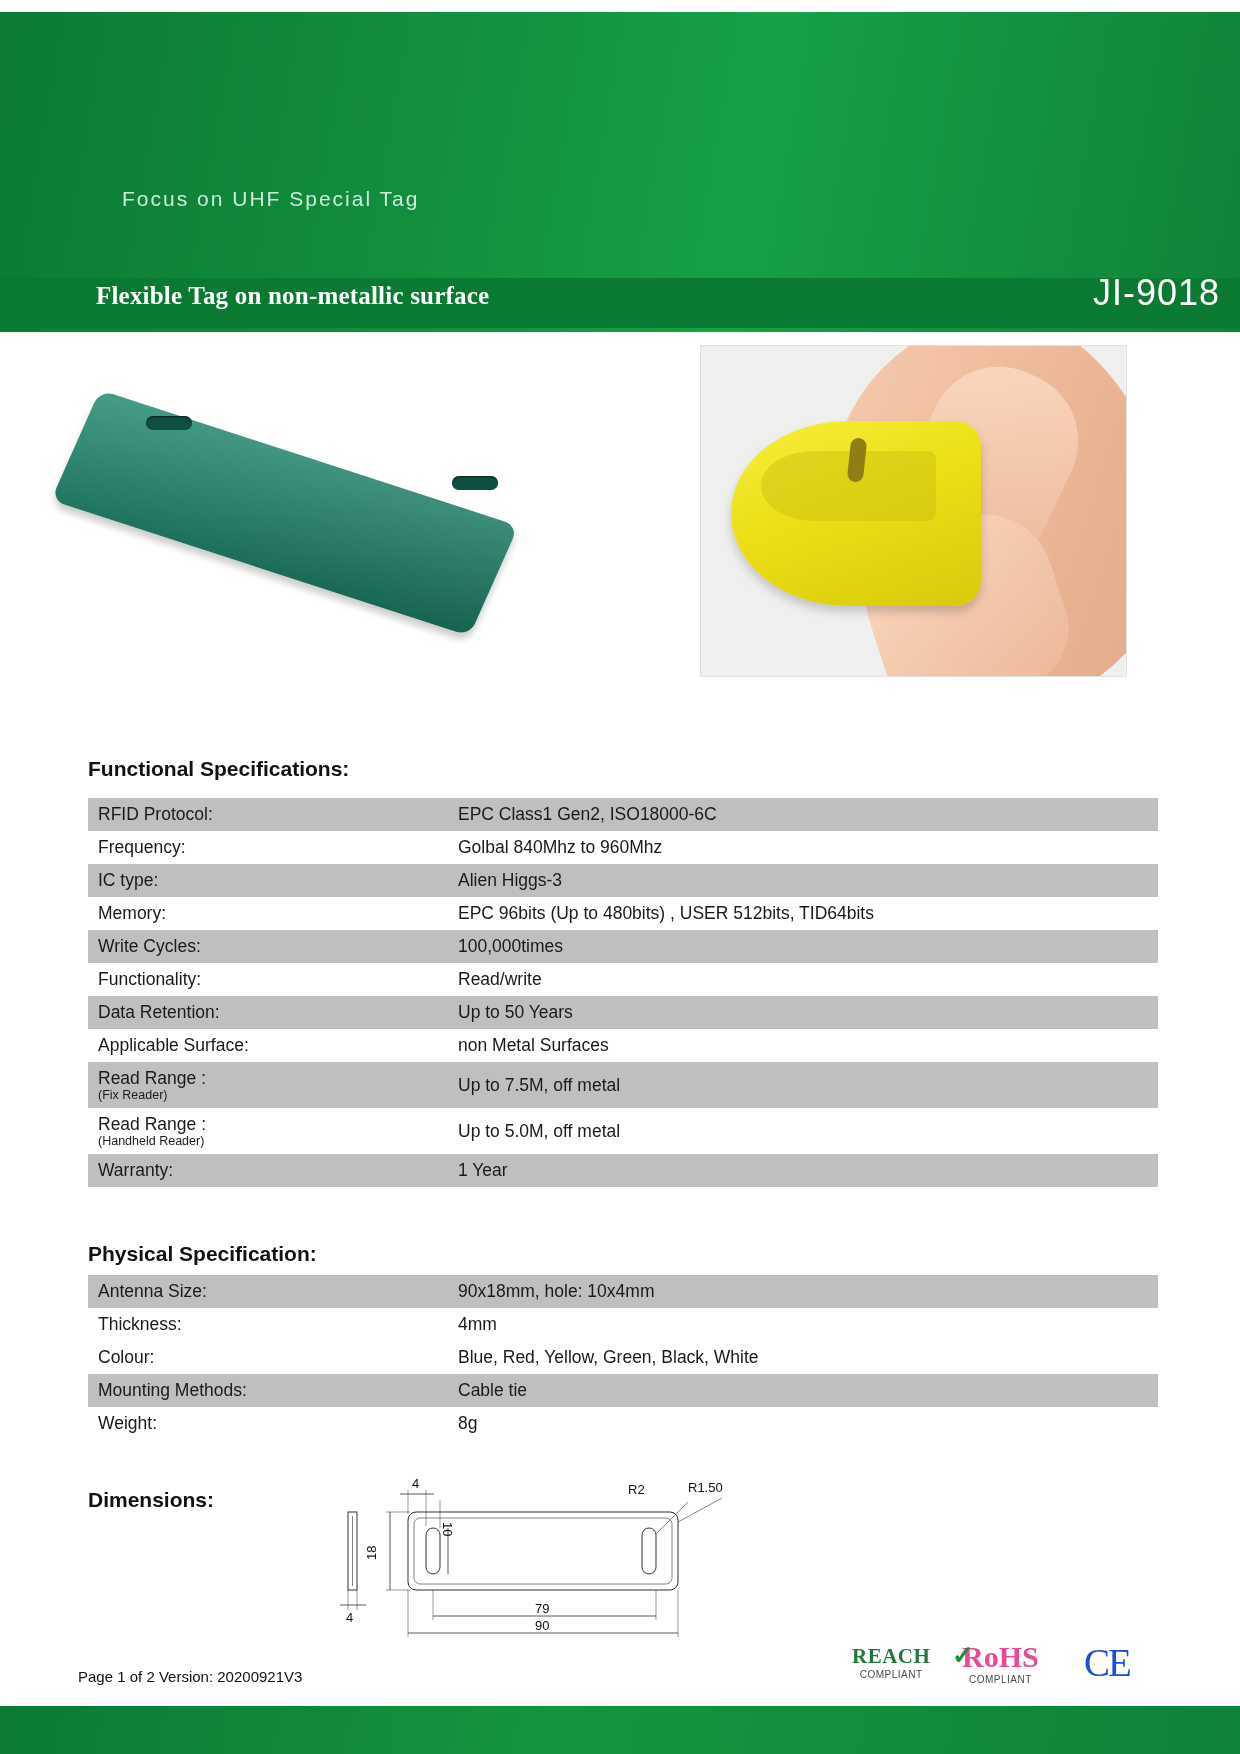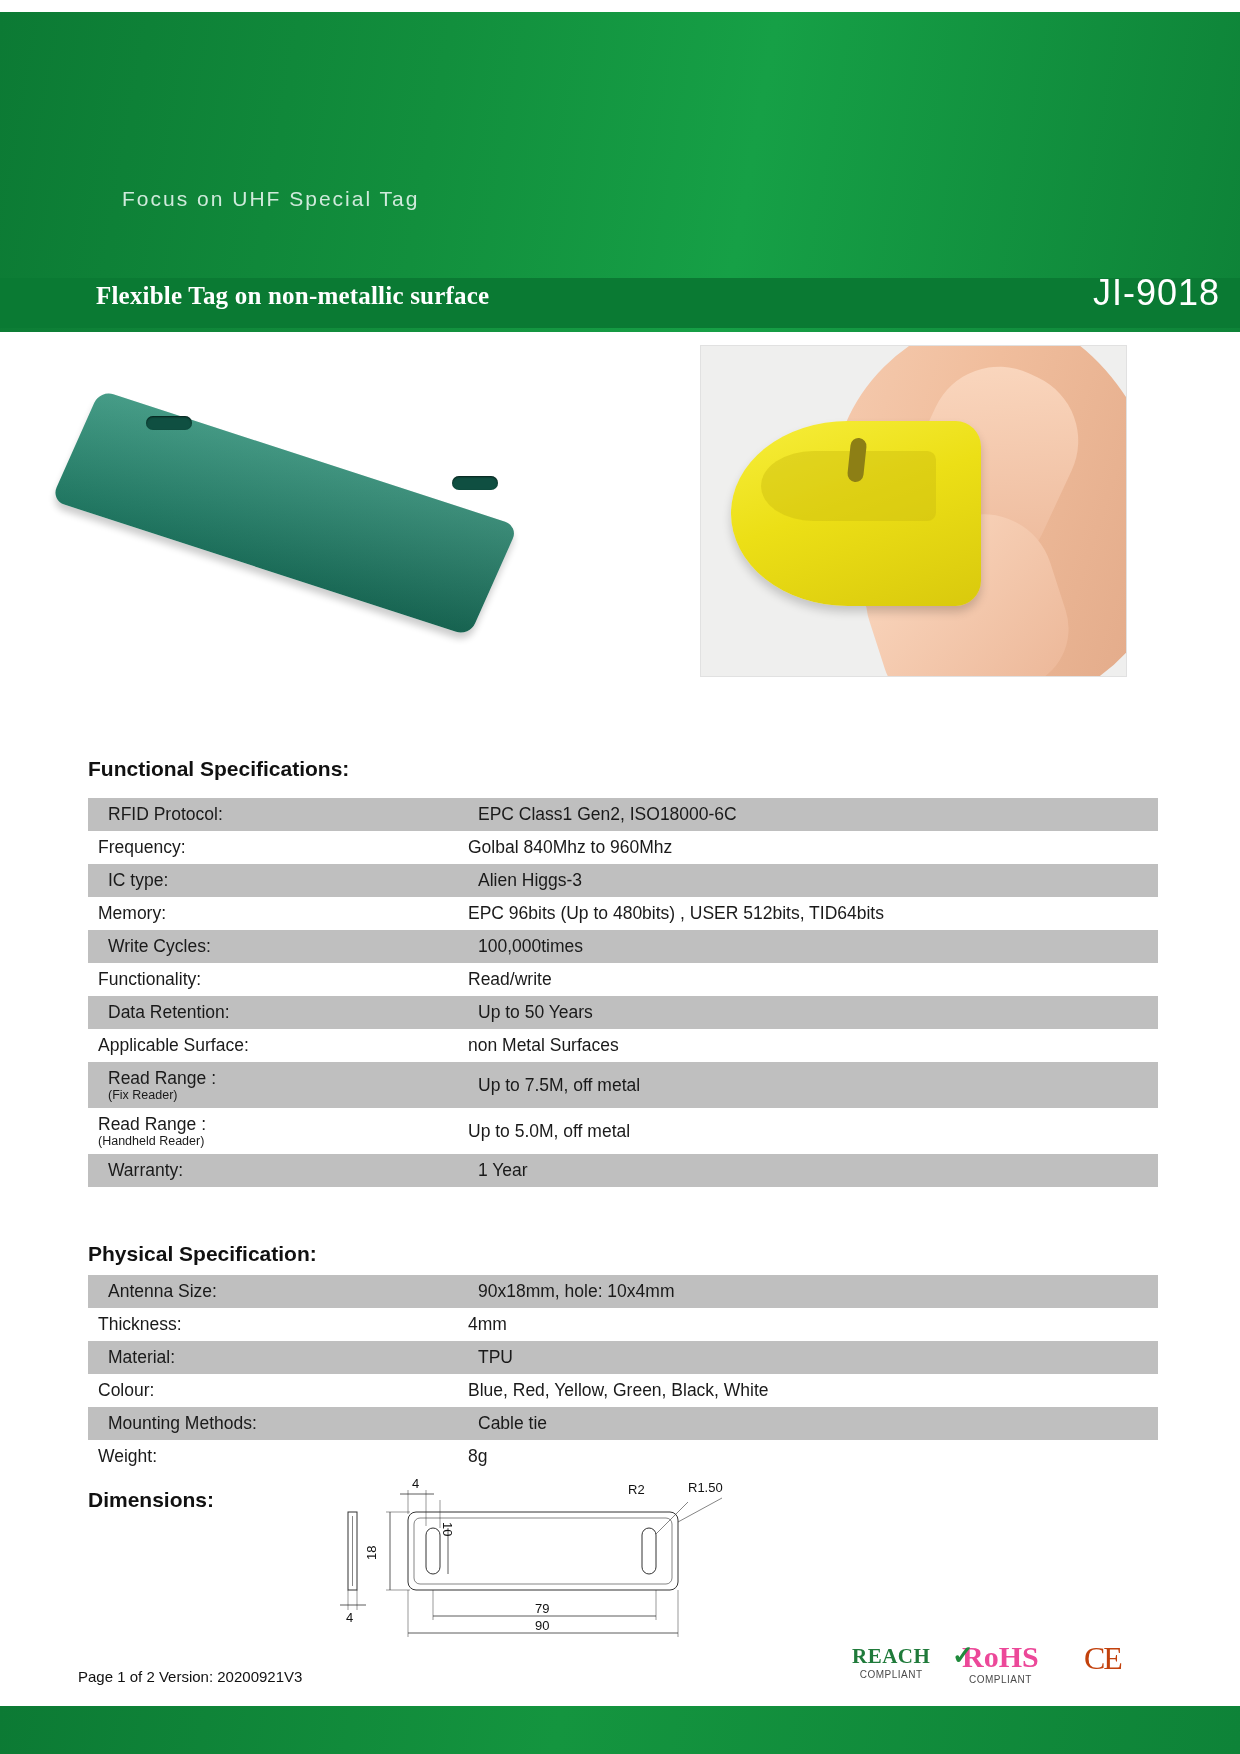--- a/index.html
+++ b/index.html
@@ -193,21 +193,20 @@
     font-size: 17.5px;
     font-family: "Liberation Sans", sans-serif;
   }
   table.spec td {
     padding: 6px 0 6px 10px;
     vertical-align: middle;
     color: #1a1a1a;
   }
   table.spec tr.alt td {
     background: #bfbfbf;
-    padding-left: 20px;
   }
   table.spec td.label { width: 350px; }
   table.spec td.value { }
   .sub-note {
     display: block;
     font-size: 12.5px;
     line-height: 13px;
     color: #1a1a1a;
   }
 
@@ -282,24 +281,24 @@
   }
   .rohs .small {
     font-size: 10px;
     color: #4a4a4a;
     letter-spacing: 0.5px;
   }
   .ce-mark {
     position: absolute;
     left: 232px;
     top: 2px;
-    font-size: 32px;
+    font-size: 39px;
     font-family: "Liberation Serif", serif;
     letter-spacing: -2px;
-    color: #c2410c;
+    color: #1d4ed8;
   }
   .footer-band {
     position: absolute;
     left: 0;
     bottom: 0;
     width: 1240px;
     height: 48px;
     background: linear-gradient(100deg, #0c7a34 0%, #14953f 45%, #0e8338 100%);
   }
 </style>
@@ -395,24 +394,20 @@
 
   <table class="spec" style="top:1275px;">
     <tbody>
       <tr class="alt">
         <td class="label">Antenna Size:</td>
         <td class="value">90x18mm, hole: 10x4mm</td>
       </tr>
       <tr>
         <td class="label">Thickness:</td>
         <td class="value">4mm</td>
-      </tr>
-      <tr class="alt">
-        <td class="label">Material:</td>
-        <td class="value">TPU</td>
       </tr>
       <tr>
         <td class="label">Colour:</td>
         <td class="value">Blue, Red, Yellow, Green, Black, White</td>
       </tr>
       <tr class="alt">
         <td class="label">Mounting Methods:</td>
         <td class="value">Cable tie</td>
       </tr>
       <tr>

